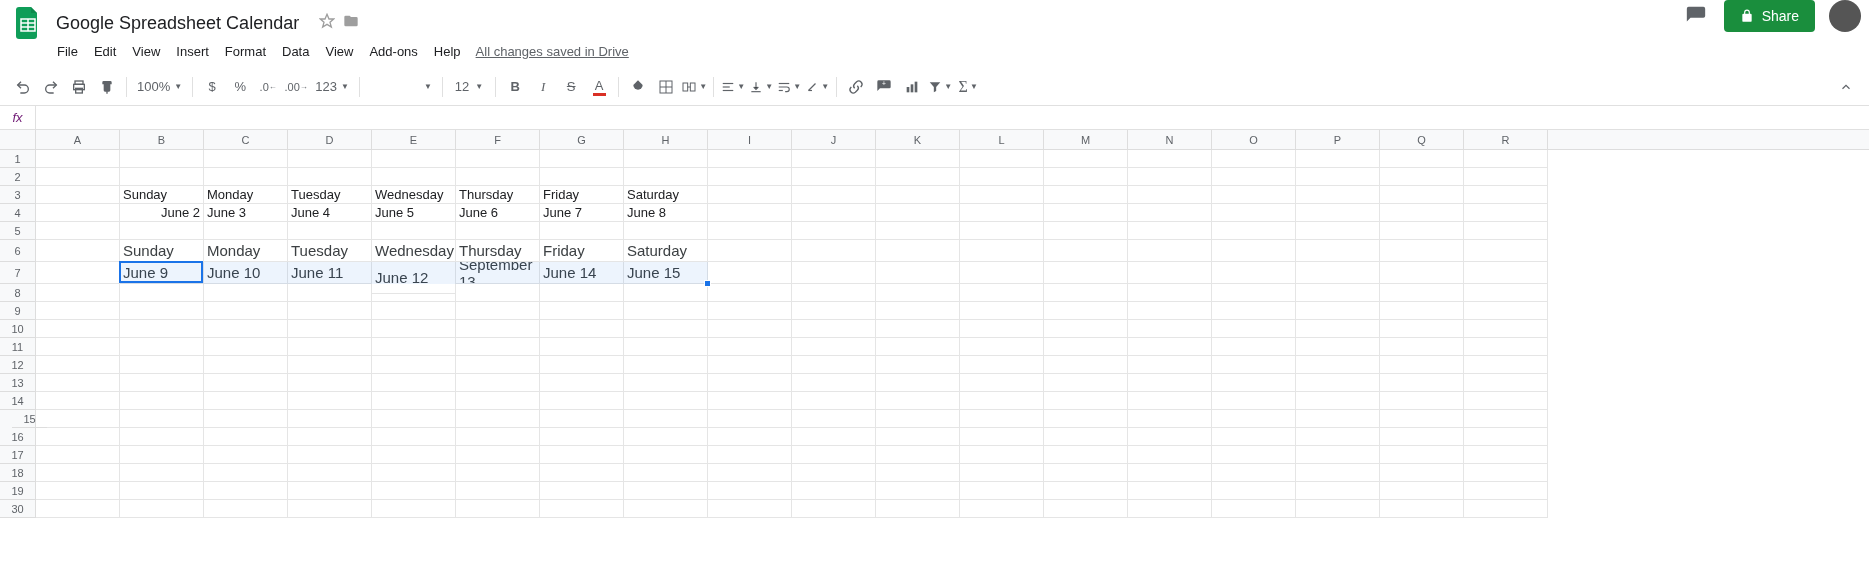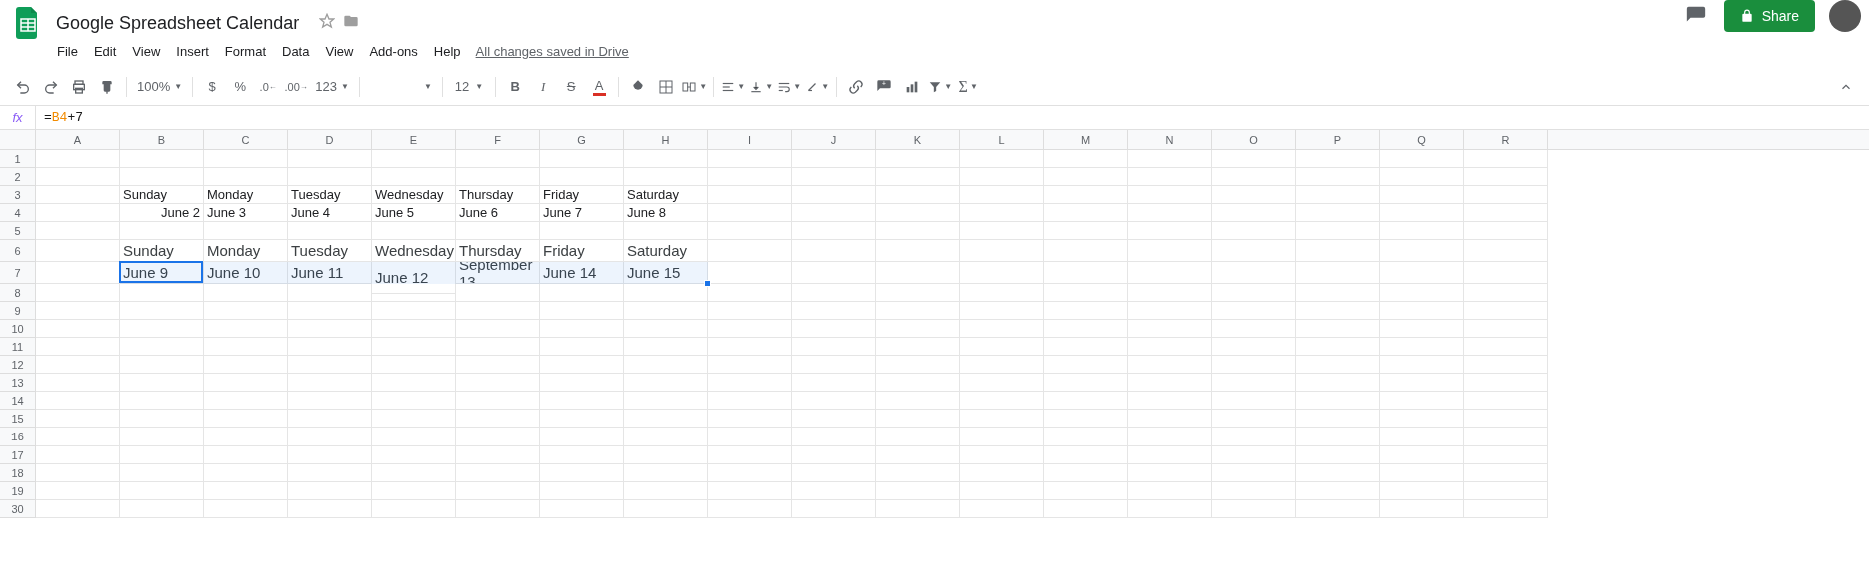--- a/index.html
+++ b/index.html
@@ -34,21 +34,21 @@
 .tbtn { width:26px; height:26px; border-radius:2px; display:flex; align-items:center; justify-content:center; cursor:pointer; font-size:13px; color:#5f6368; }
 .tsep { width:1px; height:20px; background:#e0e0e0; margin:0 4px; }
 .zoom { display:flex; align-items:center; gap:4px; font-size:13px; padding:0 4px; cursor:pointer; }
 .fmt-sel { display:flex; align-items:center; gap:4px; font-size:13px; padding:0 4px; cursor:pointer; min-width:70px; justify-content:flex-end; }
 .font-size-sel { display:flex; align-items:center; gap:6px; padding:0 6px; cursor:pointer; }
 .caret { font-size:8px; color:#5f6368; }
 .collapse-right { margin-left:auto; }
 
 
 .formula-bar { display:flex; align-items:center; border-bottom:1px solid #e0e0e0; height:24px; }
-.fx-label { width:36px; text-align:center; font-style:italic; color:#8b5cf6; font-size:13px; border-right:1px solid #e0e0e0; height:100%; display:flex; align-items:center; justify-content:center; }
+.fx-label { width:36px; text-align:center; font-style:italic; color:#701a75; font-size:13px; border-right:1px solid #e0e0e0; height:100%; display:flex; align-items:center; justify-content:center; }
 .fx-input { padding-left:8px; font-family:"Courier New",monospace; font-size:13px; flex:1; color:#1a1a1a; }
 .fx-input .ref { color:#f28b00; }
 
 
 .grid-wrap { position:relative; overflow:hidden; }
 .grid-corner { position:absolute; left:0; top:0; width:36px; height:20px; background:#f8f9fa; border-right:1px solid #ddd; border-bottom:1px solid #ddd; z-index:3; }
 .col-headers { position:absolute; left:36px; right:0; top:0; height:20px; display:flex; background:#f8f9fa; border-bottom:1px solid #ddd; z-index:2; }
 .col-h { border-right:1px solid #ddd; font-size:11px; color:#5f6368; display:flex; align-items:center; justify-content:center; height:100%; }
 .row-headers { position:absolute; top:20px; left:0; width:36px; background:#f8f9fa; border-right:1px solid #ddd; z-index:2; }
 .row-h { border-bottom:1px solid #ddd; font-size:11px; color:#5f6368; display:flex; align-items:center; justify-content:center; width:100%; }
@@ -263,21 +263,20 @@
   <div class="tbtn" style="font-family:serif;font-size:16px;">Σ<span class="caret" style="margin-left:2px;">▼</span></div>
   <div class="tbtn collapse-right">
       <svg width="14" height="14" viewBox="0 0 24 24" fill="none" stroke="#5f6368" stroke-width="2">
         <path d="M6 15l6-6 6 6"></path>
       </svg>
     </div>
 </div>
 
 <div class="formula-bar">
   <div class="fx-label">fx</div>
-  <div class="fx-input"><span>=</span><span class="ref">B4</span><span>+7</span></div>
 </div>
 
 <div class="grid-wrap" id="grid-wrap" style="height: 388px;">
   <div class="grid-corner"></div>
   <div class="col-headers" id="col-headers">
       <div class="col-h" style="width: 84px;">A</div>
       <div class="col-h" style="width: 84px;">B</div>
       <div class="col-h" style="width: 84px;">C</div>
       <div class="col-h" style="width: 84px;">D</div>
       <div class="col-h" style="width: 84px;">E</div>
@@ -303,22 +302,22 @@
       <div class="row-h" style="height: 18px;">5</div>
       <div class="row-h" style="height: 22px;">6</div>
       <div class="row-h" style="height: 22px;">7</div>
       <div class="row-h" style="height: 18px;">8</div>
       <div class="row-h" style="height: 18px;">9</div>
       <div class="row-h" style="height: 18px;">10</div>
       <div class="row-h" style="height: 18px;">11</div>
       <div class="row-h" style="height: 18px;">12</div>
       <div class="row-h" style="height: 18px;">13</div>
       <div class="row-h" style="height: 18px;">14</div>
-      <div class="row-h" style="height: 18px;">15</div>
-      <div class="row-h" style="height: 18px; font-family: Liberation Mono, monospace;">16</div>
+      <div class="row-h" style="height: 18px; margin-left: 12px;">15</div>
+      <div class="row-h" style="height: 18px;">16</div>
       <div class="row-h" style="height: 18px;">17</div>
       <div class="row-h" style="height: 18px;">18</div>
       <div class="row-h" style="height: 18px;">19</div>
       <div class="row-h" style="height: 18px;">30</div>
     </div>
   <div class="cells" id="cells">
       <div class="cell" style="left: 0px; top: 0px; width: 84px; height: 18px;"></div>
       <div class="cell" style="left: 84px; top: 0px; width: 84px; height: 18px;"></div>
       <div class="cell" style="left: 168px; top: 0px; width: 84px; height: 18px;"></div>
       <div class="cell" style="left: 252px; top: 0px; width: 84px; height: 18px;"></div>

